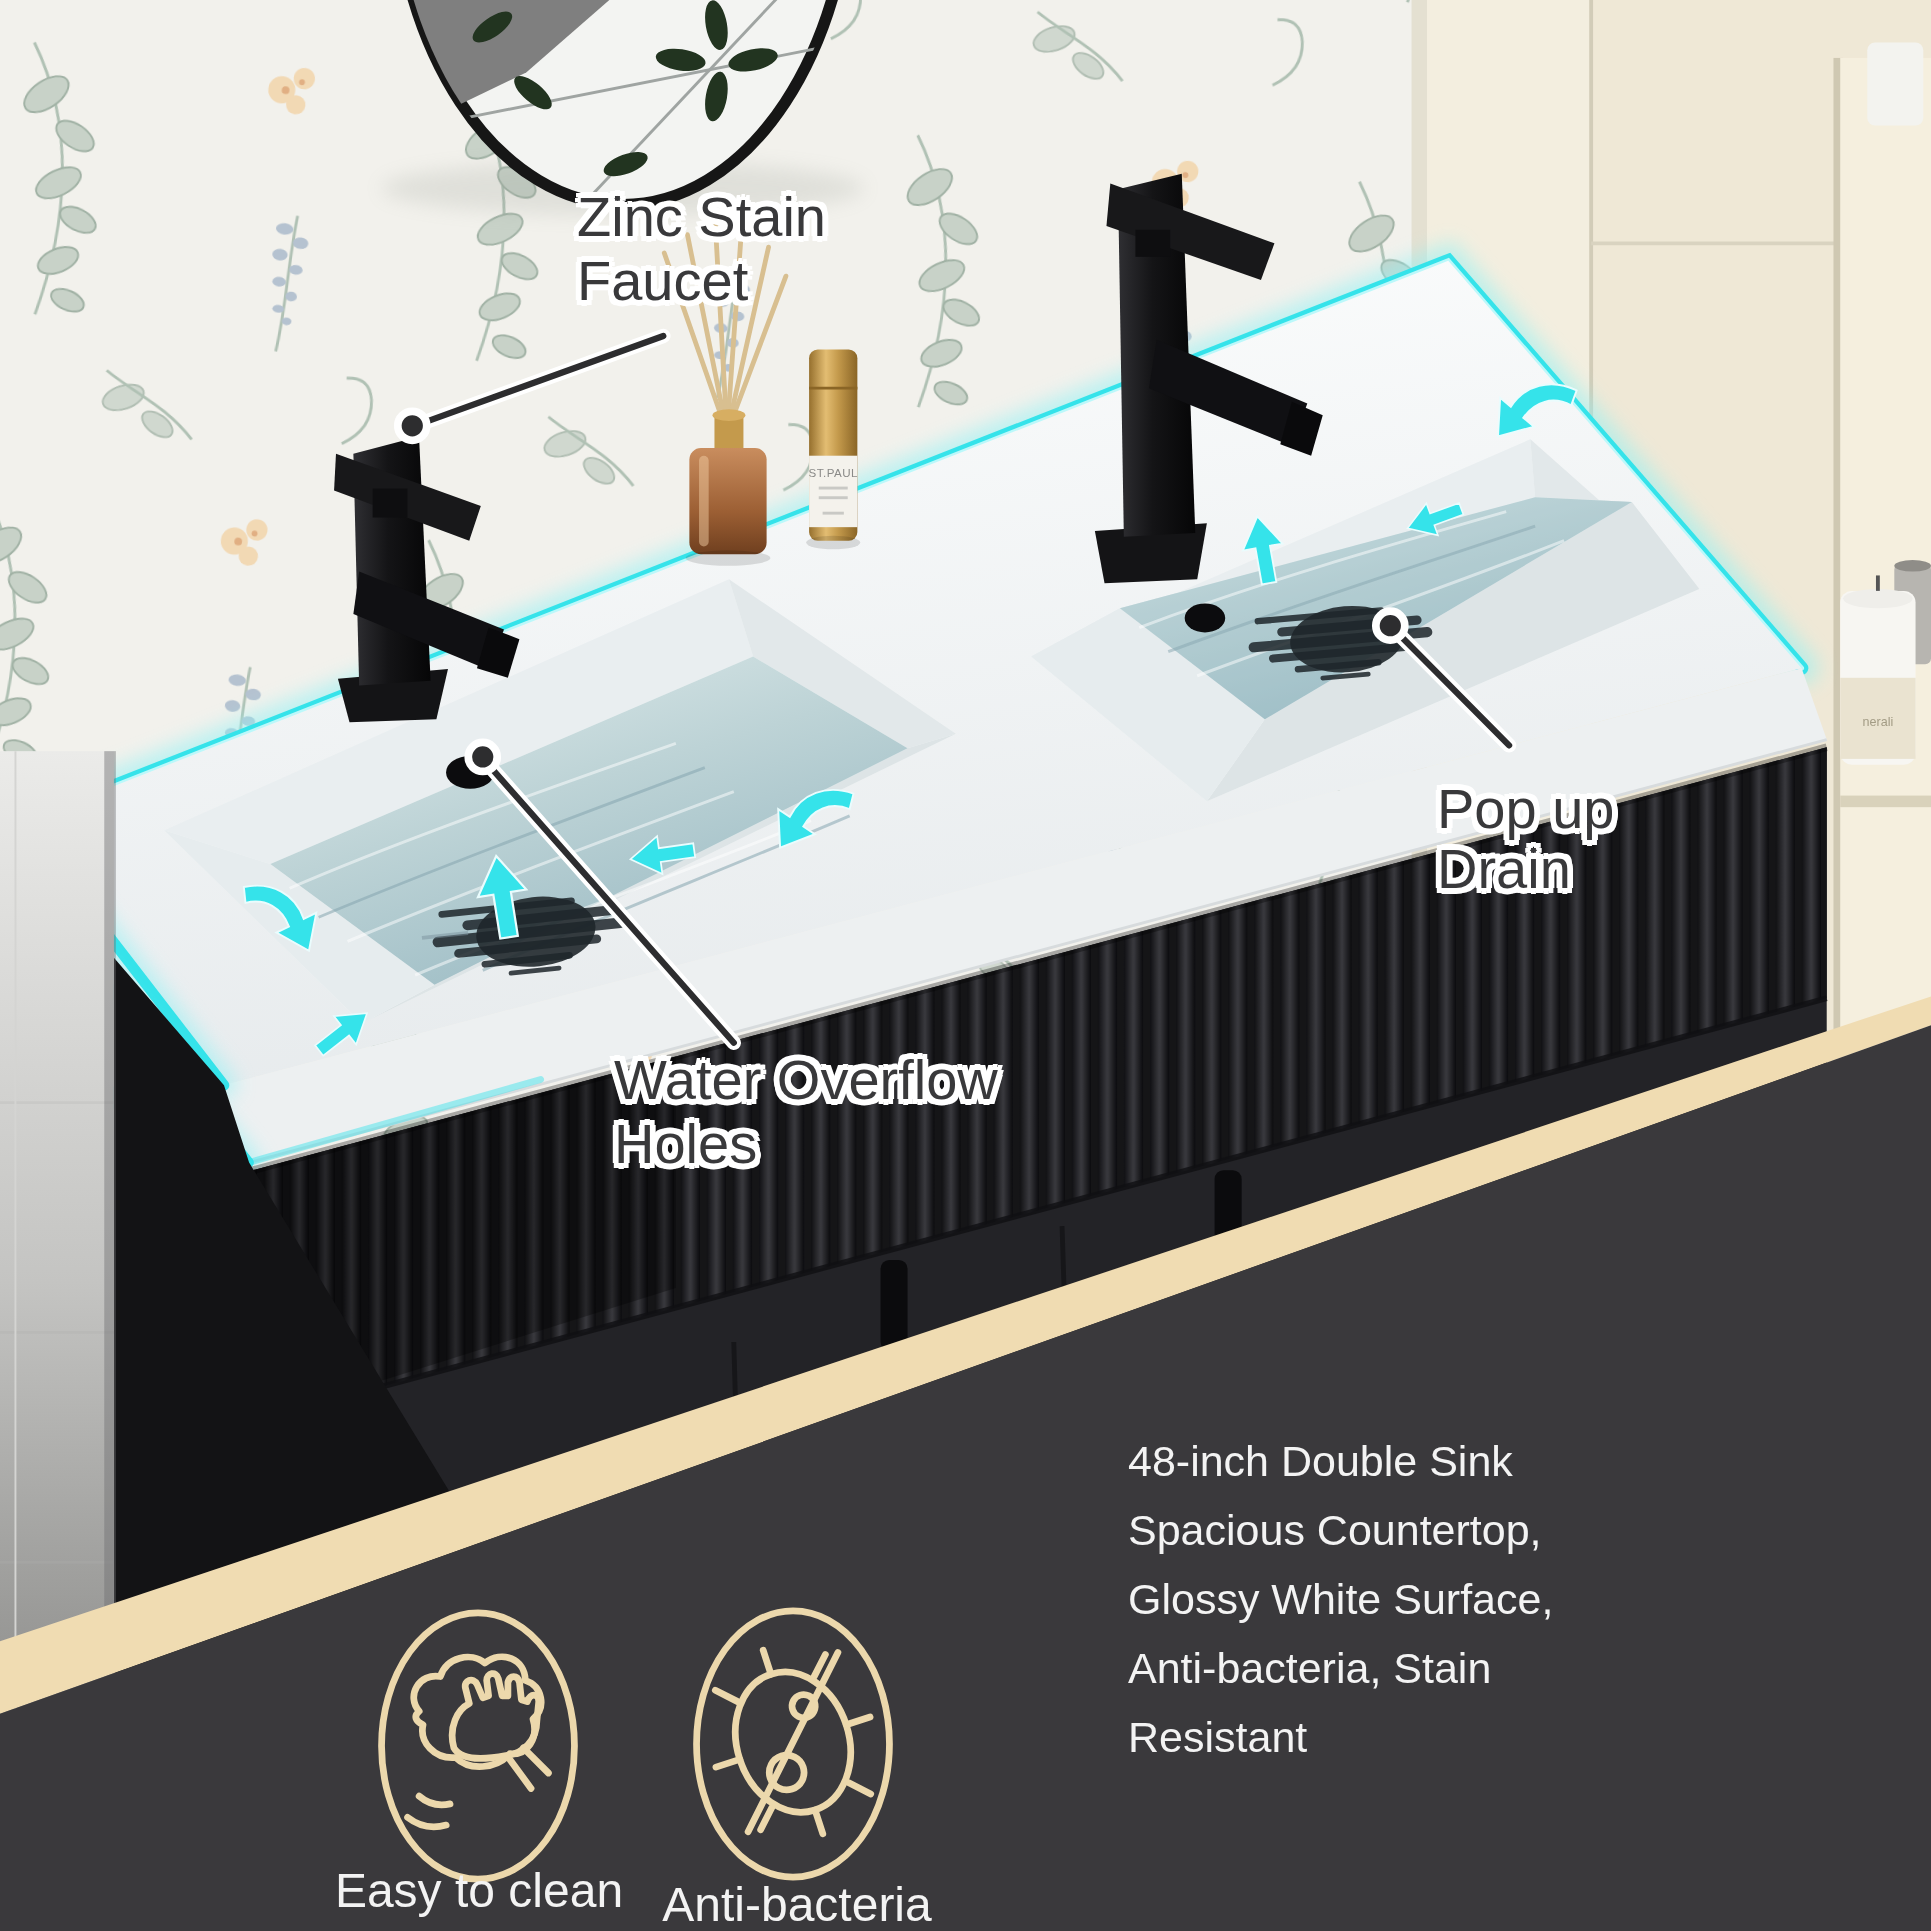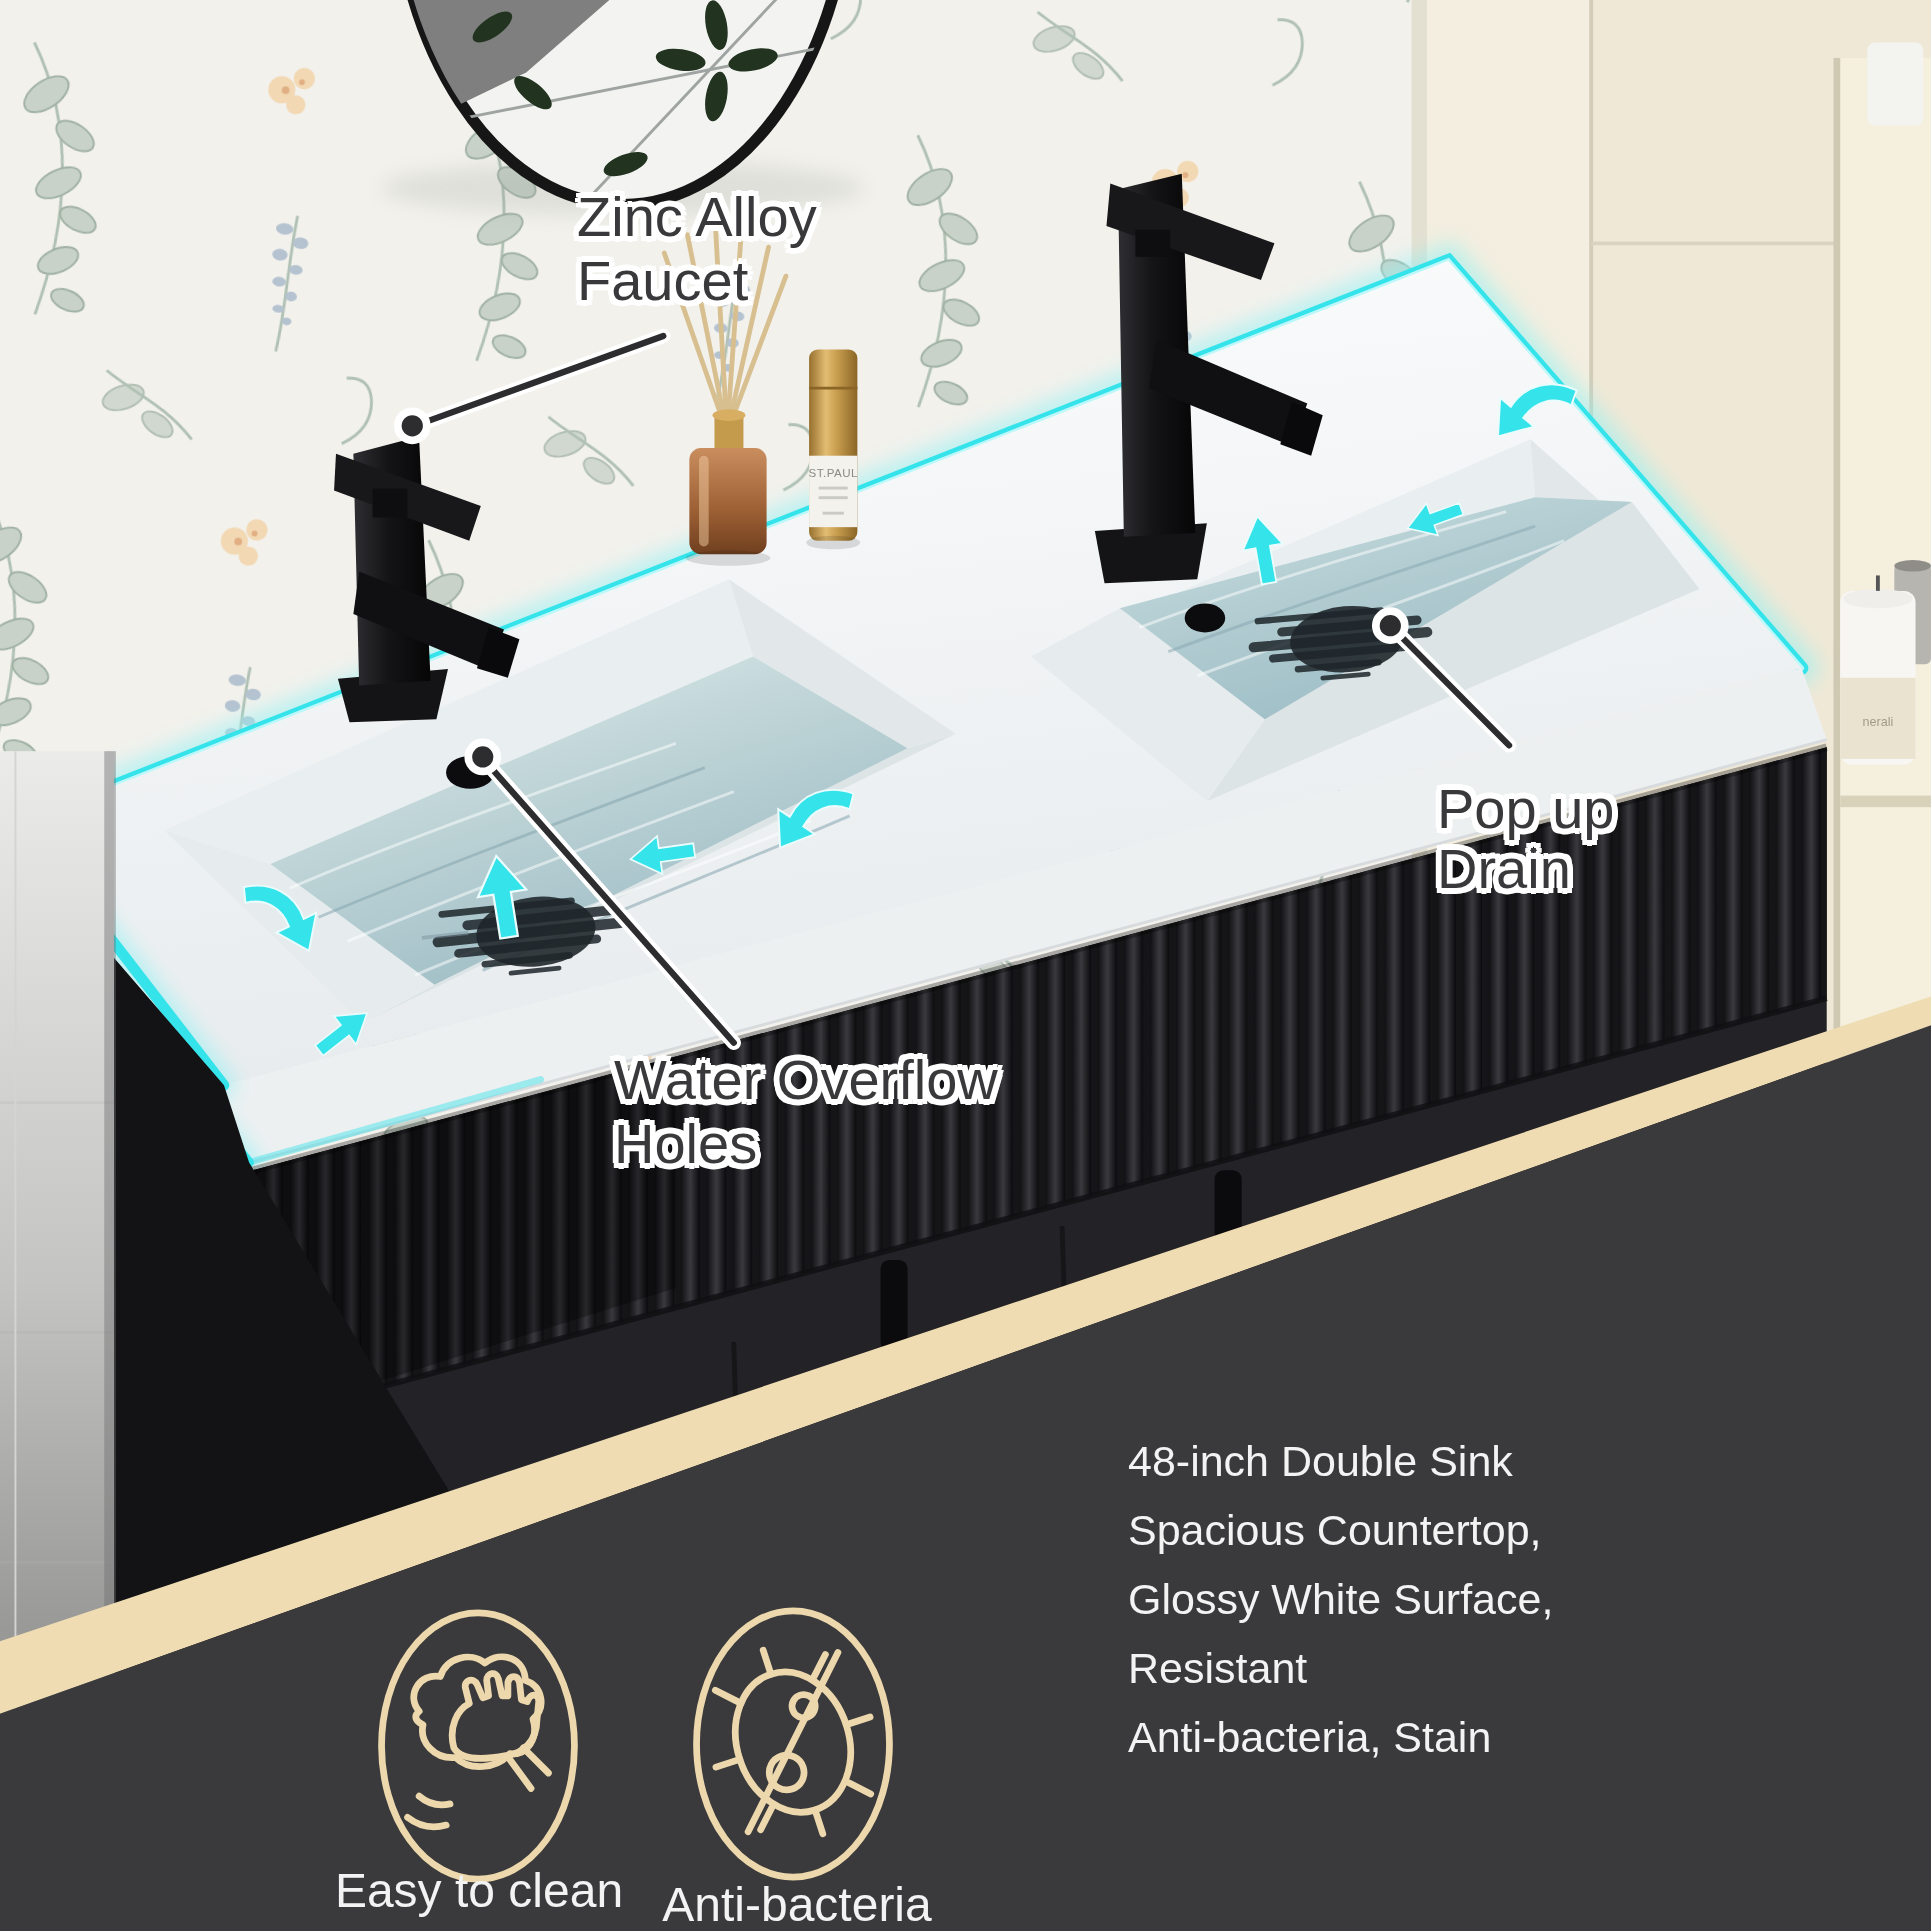--- a/index.html
+++ b/index.html
@@ -346,40 +346,40 @@
     <line class="c-line-casing" x1="1444" y1="652" x2="1563" y2="772"></line>
     <line class="c-line" x1="1444" y1="652" x2="1563" y2="772"></line>
     <circle class="c-dot" cx="1440" cy="648" r="15"></circle>
   </g>
 
   <polygon points="0,1700 2000,1032 2000,1062 0,1775" fill="var(--band-gold)"></polygon>
   <polygon points="0,1775 2000,1062 2000,2000 0,2000" fill="var(--panel-dark)"></polygon>
 </svg>
 
 <div class="overlay callout" style="left:577px;top:185px;">
-  <div>Zinc Alloy</div>
+  <div>Zinc Stain</div>
   <div>Faucet</div>
 </div>
 
 <div class="overlay callout" style="left:614px;top:1048px;">
   <div>Water Overflow</div>
   <div>Holes</div>
 </div>
 
 <div class="overlay callout callout--drain" style="left:1437px;top:745px;">
   <div>Pop up</div>
   <div>Drain</div>
 </div>
 
 <div class="overlay desc" style="left:1128px;top:1427px;">
   <div>48-inch Double Sink</div>
   <div>Spacious Countertop,</div>
   <div>Glossy White Surface,</div>
+  <div>Anti-bacteria, Stain</div>
   <div>Resistant</div>
-  <div>Anti-bacteria, Stain</div>
 </div>
 
 <svg class="feature-icon" style="left:369px;top:1603px;" viewBox="0 0 226 296">
   <ellipse class="ln" cx="113" cy="148" rx="100" ry="138"></ellipse>
   <path class="ln" d="M52,112 C38,96 52,72 74,76 C80,56 106,50 120,62 C138,48 162,58 162,80 C180,86 184,108 170,120 C176,140 164,158 146,156 C132,172 104,174 90,160 C68,162 52,144 56,126 C48,122 46,117 52,112 Z"></path>
   <path class="ln" d="M88,150 C82,128 92,110 104,104 L100,88 C98,80 108,76 112,84 L118,98 L124,96 L122,80 C122,72 132,70 134,78 L138,96 L144,96 L144,82 C146,74 154,74 156,82 L158,100 L164,102 C168,92 176,94 176,102 L174,122 C174,142 160,156 142,158 C120,162 96,164 88,150 Z"></path>
   <path class="ln" d="M160,150 L186,176 M146,162 L168,192"></path>
   <path class="ln" d="M52,200 Q66,212 84,208 M40,222 Q58,236 80,230"></path>
 </svg>
 <div class="overlay feature-label" style="left:290px;top:1863px;width:378px;">Easy to clean</div>

